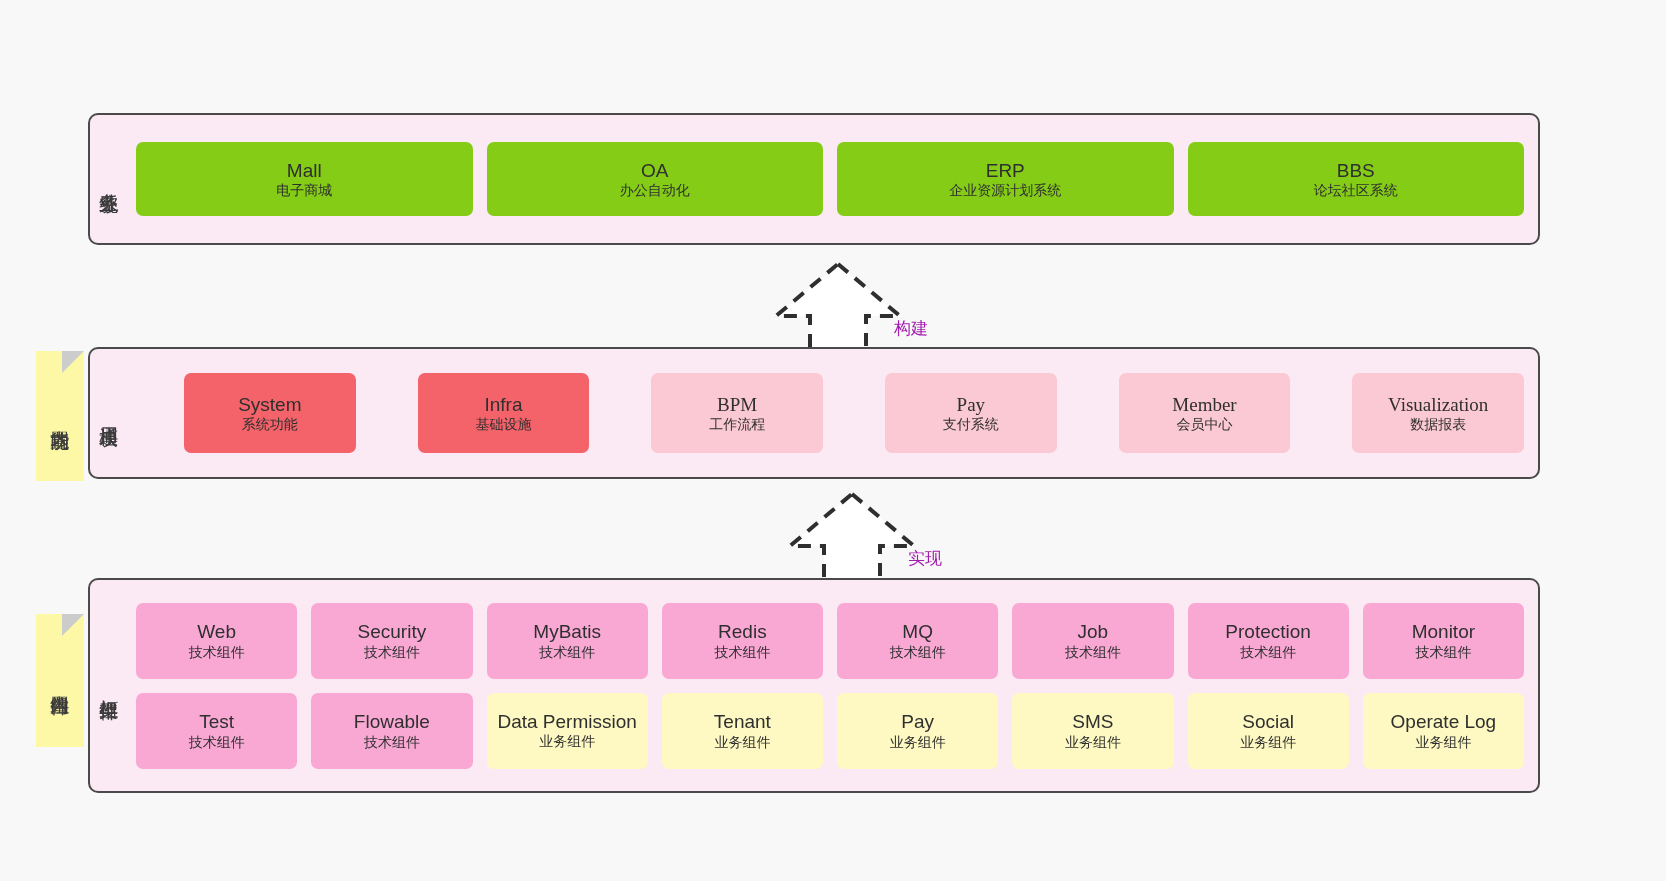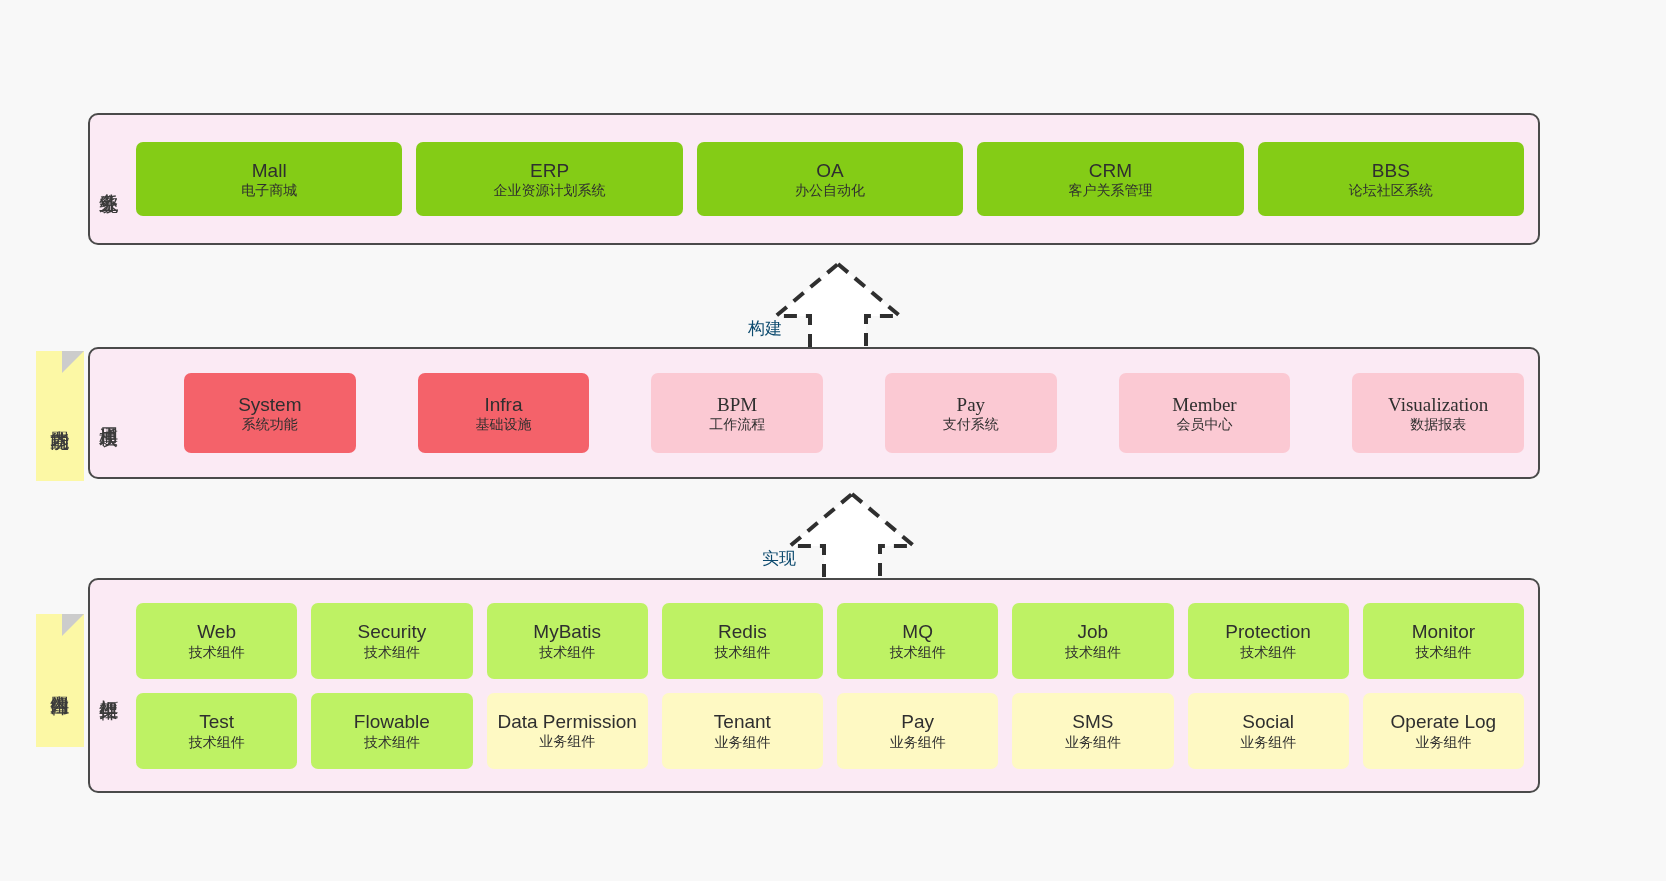--- a/index.html
+++ b/index.html
@@ -81,21 +81,21 @@
     font-size: 14px;
     color: #2f2f2f;
   }
   .node.two-line-en .en {
     line-height: 1.2;
   }
 
   .n-blue   { background: #84cc16; }
   .n-red    { background: #f4626a; }
   .n-pink   { background: #fbc9d3; font-family: Liberation Serif, serif; }
-  .n-green  { background: #bef264; }
+  .n-green  { background: #f9a8d4; }
   .n-lgreen { background: #fef9c3; }
 
   
   #layer-business { left: 88px; top: 113px; width: 1452px; height: 132px; }
   #layer-business .node { height: 74px; }
 
   
   #layer-common { left: 88px; top: 347px; width: 1452px; height: 132px; }
   #layer-common .node { height: 80px; margin-left: 48px; }
 
@@ -142,56 +142,52 @@
   .arrow-wrap svg {
     position: absolute;
     left: 0;
     top: 0;
   }
   .arrow-label {
     position: absolute;
     left: 0;
     right: 0;
     bottom: 18px;
-    text-align: left;
+    text-align: right;
     font-size: 17px;
-    color: #0c4a6e;
+    color: #a21caf;
   }
   #arrow-build  { left: 748px; top: 258px; }
   #arrow-impl   { left: 762px; top: 488px; }
 </style>
 </head>
 <body>
 
 <div class="canvas">
 
   <div class="layer" id="layer-business">
     <div class="layer-title">业务系统</div>
     <div class="layer-body">
       <div class="row">
 
         <div class="node n-blue">
           <span class="en">Mall</span>
           <span class="cn">电子商城</span>
         </div>
 
         <div class="node n-blue">
+          <span class="en">OA</span>
+          <span class="cn">办公自动化</span>
+        </div>
+
+        <div class="node n-blue">
           <span class="en">ERP</span>
           <span class="cn">企业资源计划系统</span>
         </div>
 
-        <div class="node n-blue">
-          <span class="en">OA</span>
-          <span class="cn">办公自动化</span>
-        </div>
-
-        <div class="node n-blue">
-          <span class="en">CRM</span>
-          <span class="cn">客户关系管理</span>
-        </div>
 
 
         <div class="node n-blue">
           <span class="en">BBS</span>
           <span class="cn">论坛社区系统</span>
         </div>
 
       </div>
     </div>
   </div>

